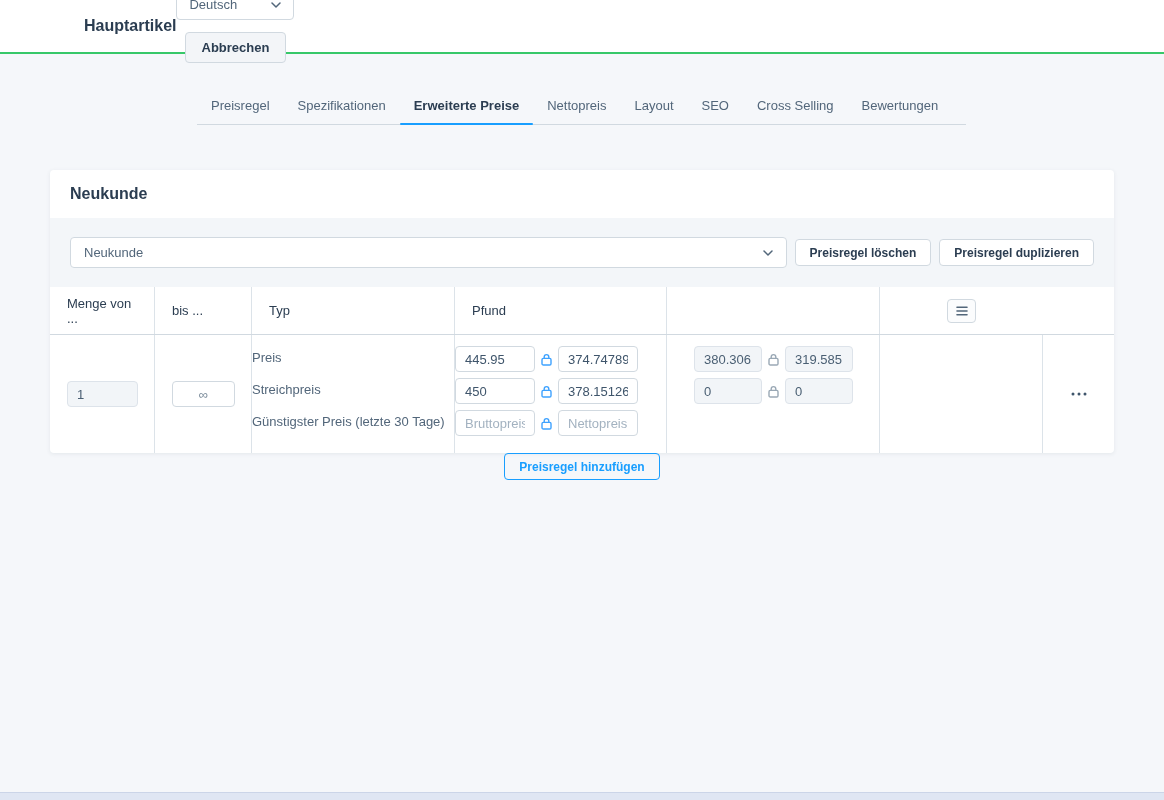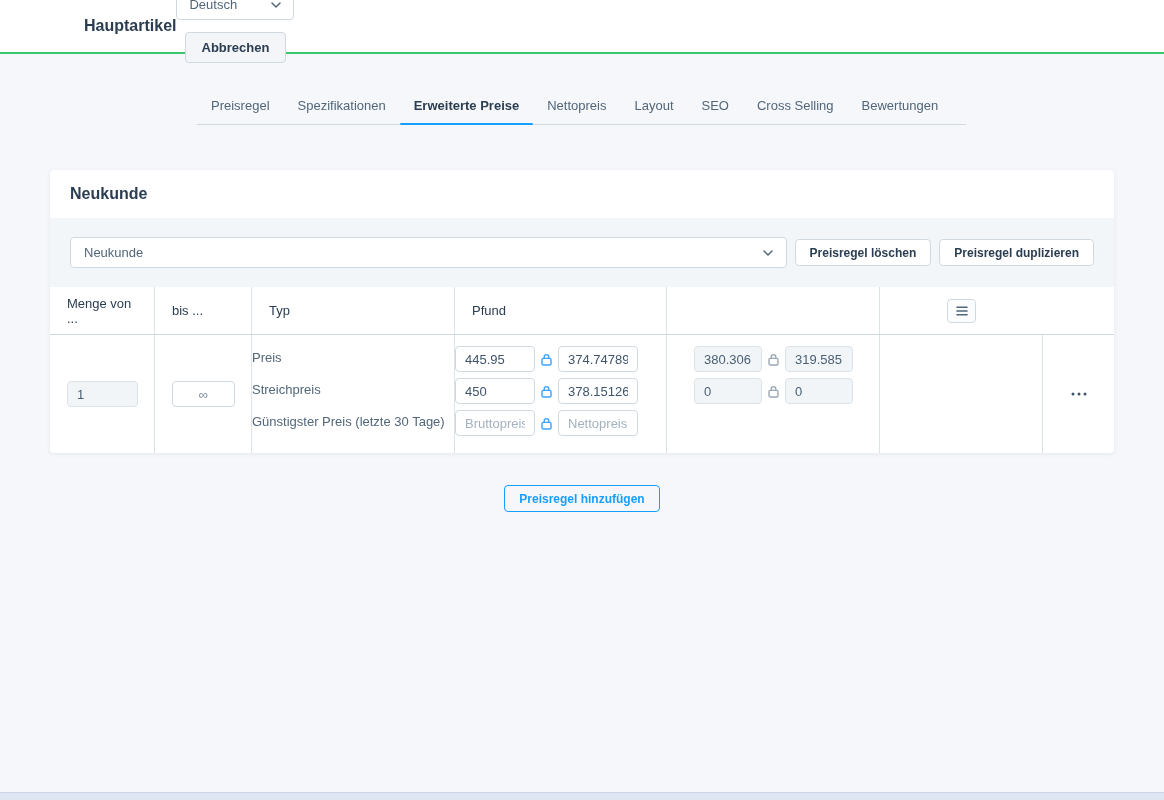--- a/index.html
+++ b/index.html
@@ -75,21 +75,21 @@
   .price-input { width:80px; }
   .price-input--sm { width:68px; }
   .lock { width:11px; display:flex; align-items:center; justify-content:center; flex:none; }
   .lock--blue { color:#3ea2ff; }
   .lock--gray { color:#9aa8b5; }
   .link-slot { width:21px; display:flex; align-items:center; flex:none; color:#8172e8; }
 
   .actions-cell { display:flex; align-items:center; justify-content:center; color:#3f556b; cursor:pointer; }
 
   
-  .add-rule-wrap { display:flex; justify-content:center; margin-top:32px; }
+  .add-rule-wrap { display:flex; justify-content:center; }
   .btn--ghost { height:27px; padding:0 14px; background:transparent; border:1px solid #189eff; border-radius:4px; color:#189eff; font-size:12px; font-weight:bold; }
 
   
   .h-scrollbar { position:absolute; left:0; right:0; bottom:0; height:8px; background:#dfe6f3; border-top:1px solid #cbd5e8; cursor:pointer; }
 
   svg { display:block; }
 </style>
 </head>
 <body>
 

